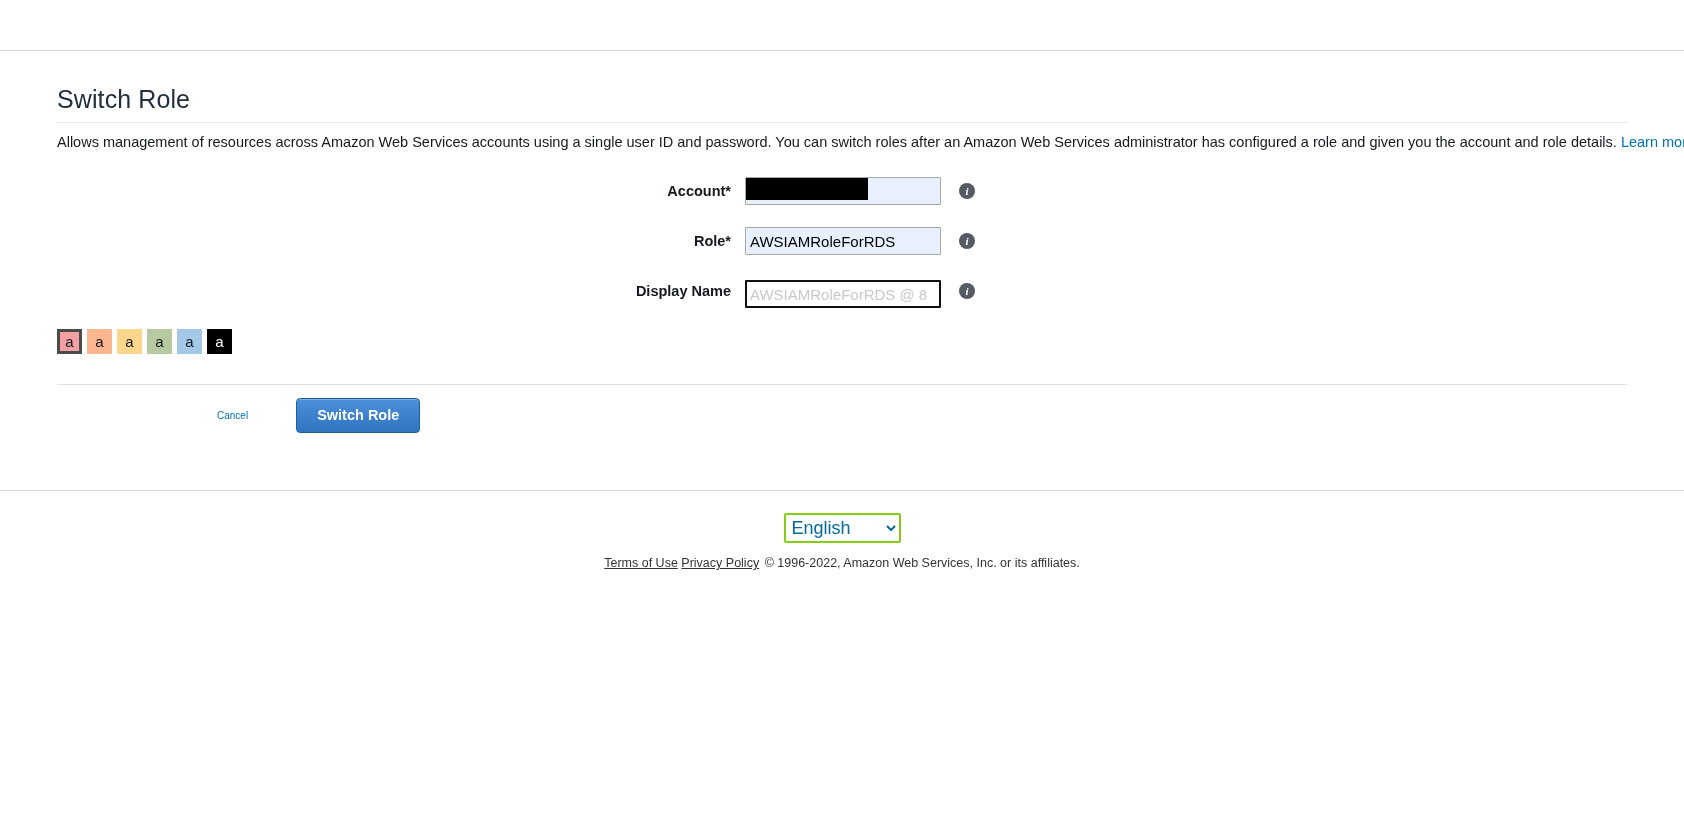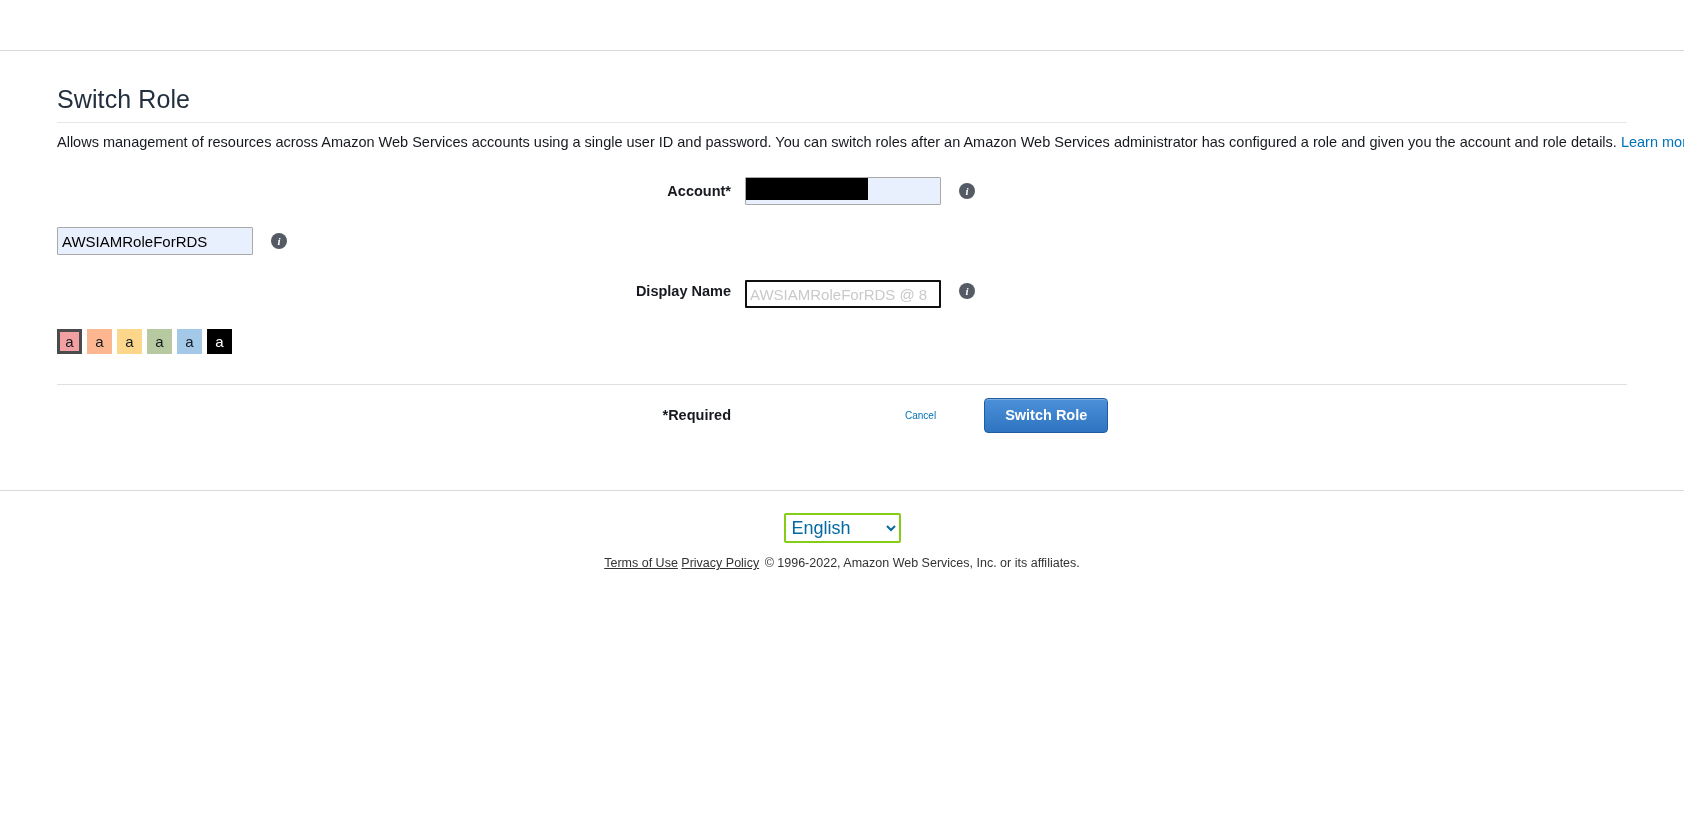--- a/index.html
+++ b/index.html
@@ -252,20 +252,21 @@
       <div class="form-row">
         <div class="form-label">Account*</div>
         <div class="field-wrap">
           <input class="text-input" type="text" value="" style="">
           <div class="redaction"></div>
         </div>
         <div class="info-icon">i</div>
       </div>
 
       <div class="form-row">
+        <div class="form-label">Role*</div>
         <div class="field-wrap">
           <input class="text-input" type="text" value="AWSIAMRoleForRDS" style="">
         </div>
         <div class="info-icon">i</div>
       </div>
 
       <div class="form-row">
         <div class="form-label">Display Name</div>
         <div class="field-wrap">
           <input class="text-input focused" type="text" placeholder="AWSIAMRoleForRDS @ 8" style="">
@@ -282,21 +283,20 @@
             <div class="swatch" style="background: rgb(163, 200, 232);">a</div>
             <div class="swatch dark-chip" style="background: rgb(0, 0, 0);">a</div>
           </div>
       </div>
 
     </div>
 
     <hr class="action-rule">
 
     <div class="actions">
-      <div class="required-note">*Required</div>
       <a class="cancel-link" href="#">Cancel</a>
       <button class="primary-btn">Switch Role</button>
     </div>
 
   </div>
 
   <hr class="footer-rule">
 
   <div class="footer">
     <select class="lang-select"><option>English</option><option>Deutsch</option><option>Español</option><option>Français</option><option>Italiano</option><option>Português</option><option>日本語</option><option>한국어</option><option>中文 (简体)</option><option>中文 (繁體)</option></select>

